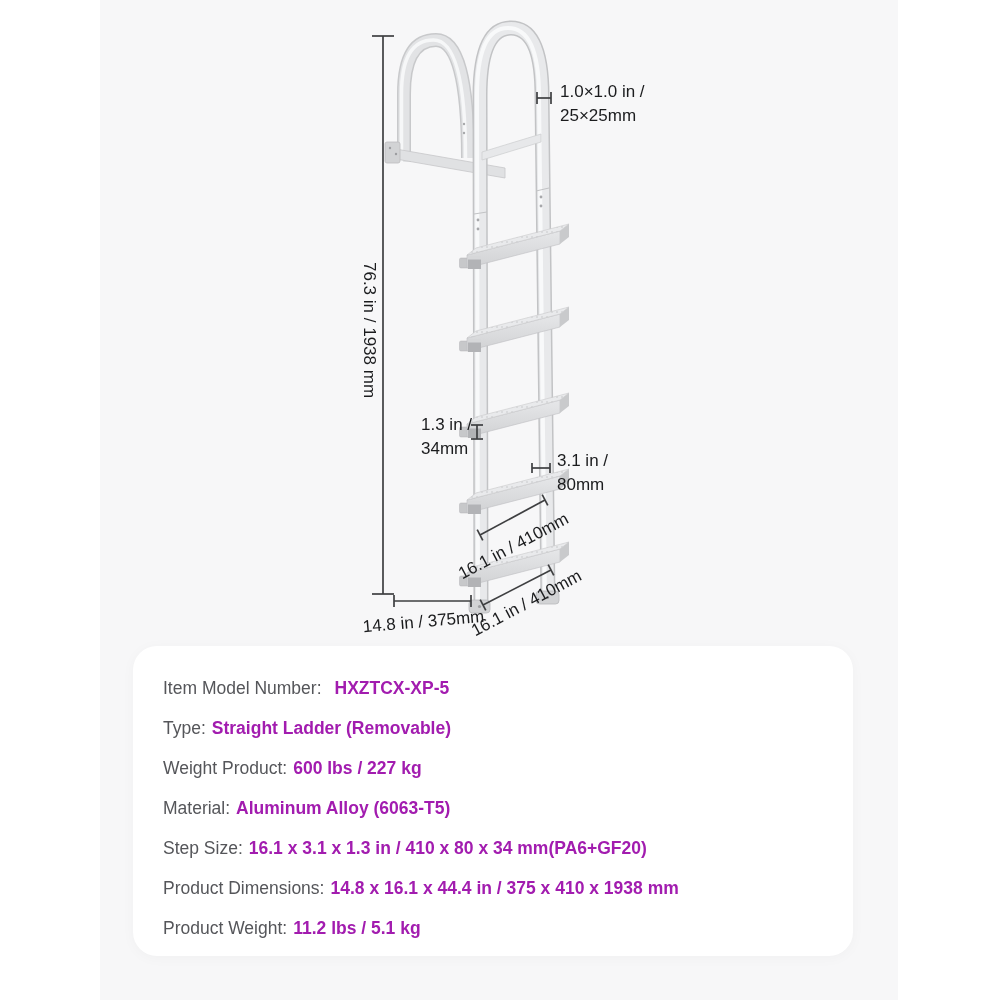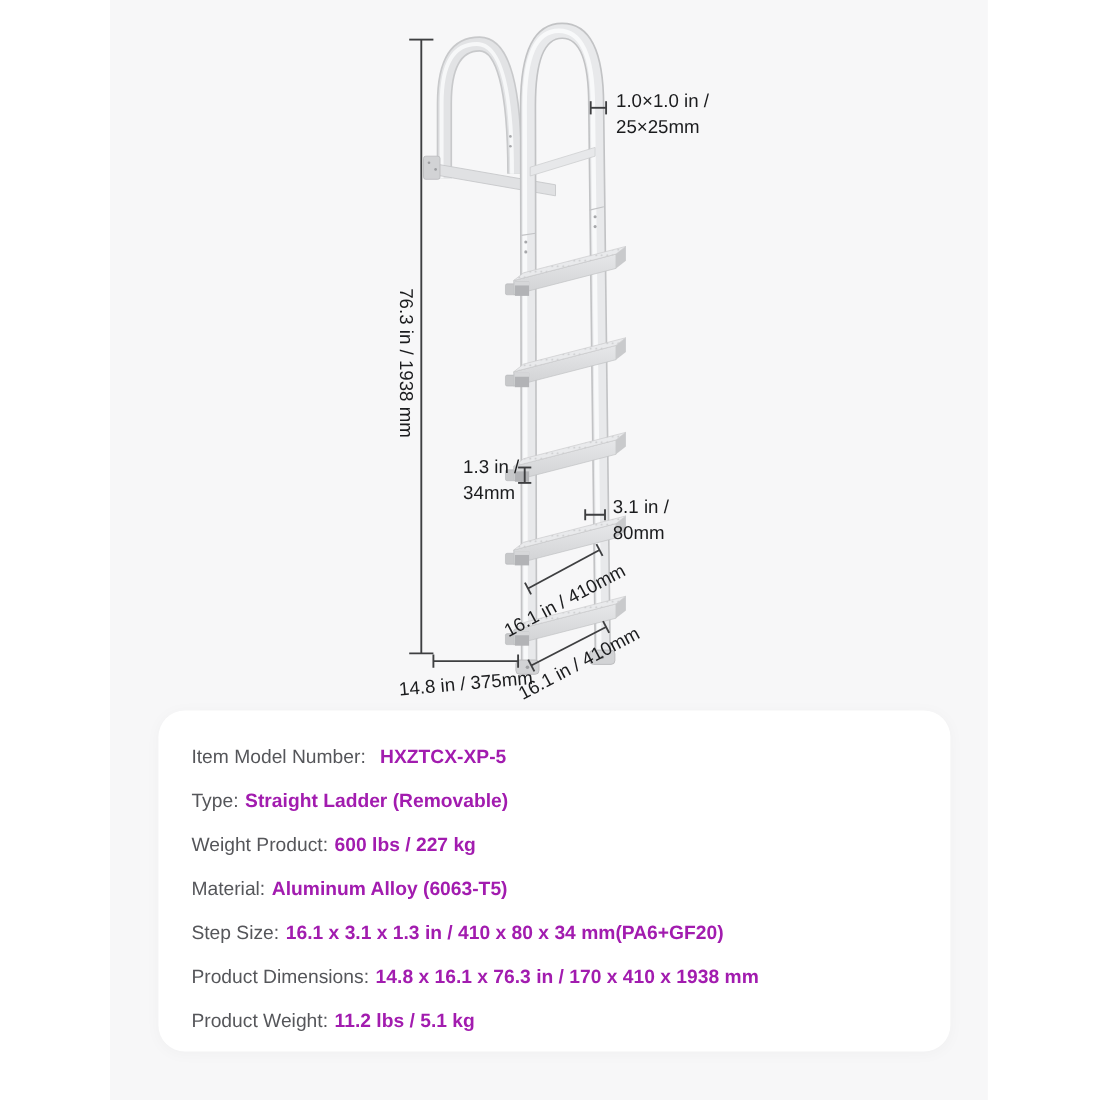--- a/index.html
+++ b/index.html
@@ -12,21 +12,21 @@
     background:#f7f7f8;
   }
   .diagram{
     position:absolute;left:0;top:0;width:1000px;height:648px;
   }
   .dim-text{
     font-size:17px;fill:#1b1c1e;font-weight:500;
     font-family:"Liberation Sans", sans-serif;letter-spacing:0;
   }
   .spec-card{
-    position:absolute;left:144px;top:646px;width:720px;height:310px;
+    position:absolute;left:133px;top:646px;width:720px;height:310px;
     background:#ffffff;border-radius:24px;box-sizing:border-box;
     padding:22px 30px 0 30px;box-shadow:0 2px 14px rgba(0,0,0,0.03);
   }
   .spec-row{height:40px;display:flex;align-items:center;font-size:17.5px;}
   .spec-label{color:#55565a;font-weight:400;white-space:pre;}
   .spec-value{color:#a21caf;font-weight:700;margin-left:6px;white-space:pre;}
   .spec-row.wide-gap .spec-value{margin-left:13px;}
 </style>
 </head>
 <body>
@@ -214,19 +214,19 @@
   <div class="spec-row">
     <span class="spec-label">Material:</span>
     <span class="spec-value">Aluminum Alloy (6063-T5)</span>
   </div>
   <div class="spec-row">
     <span class="spec-label">Step Size:</span>
     <span class="spec-value">16.1 x 3.1 x 1.3 in / 410 x 80 x 34 mm(PA6+GF20)</span>
   </div>
   <div class="spec-row">
     <span class="spec-label">Product Dimensions:</span>
-    <span class="spec-value">14.8 x 16.1 x 76.3 in / 170 x 410 x 1938 mm</span>
+    <span class="spec-value">14.8 x 16.1 x 44.4 in / 375 x 410 x 1938 mm</span>
   </div>
   <div class="spec-row">
     <span class="spec-label">Product Weight:</span>
     <span class="spec-value">11.2 lbs / 5.1 kg</span>
   </div>
 </div>
 
 </body></html>

